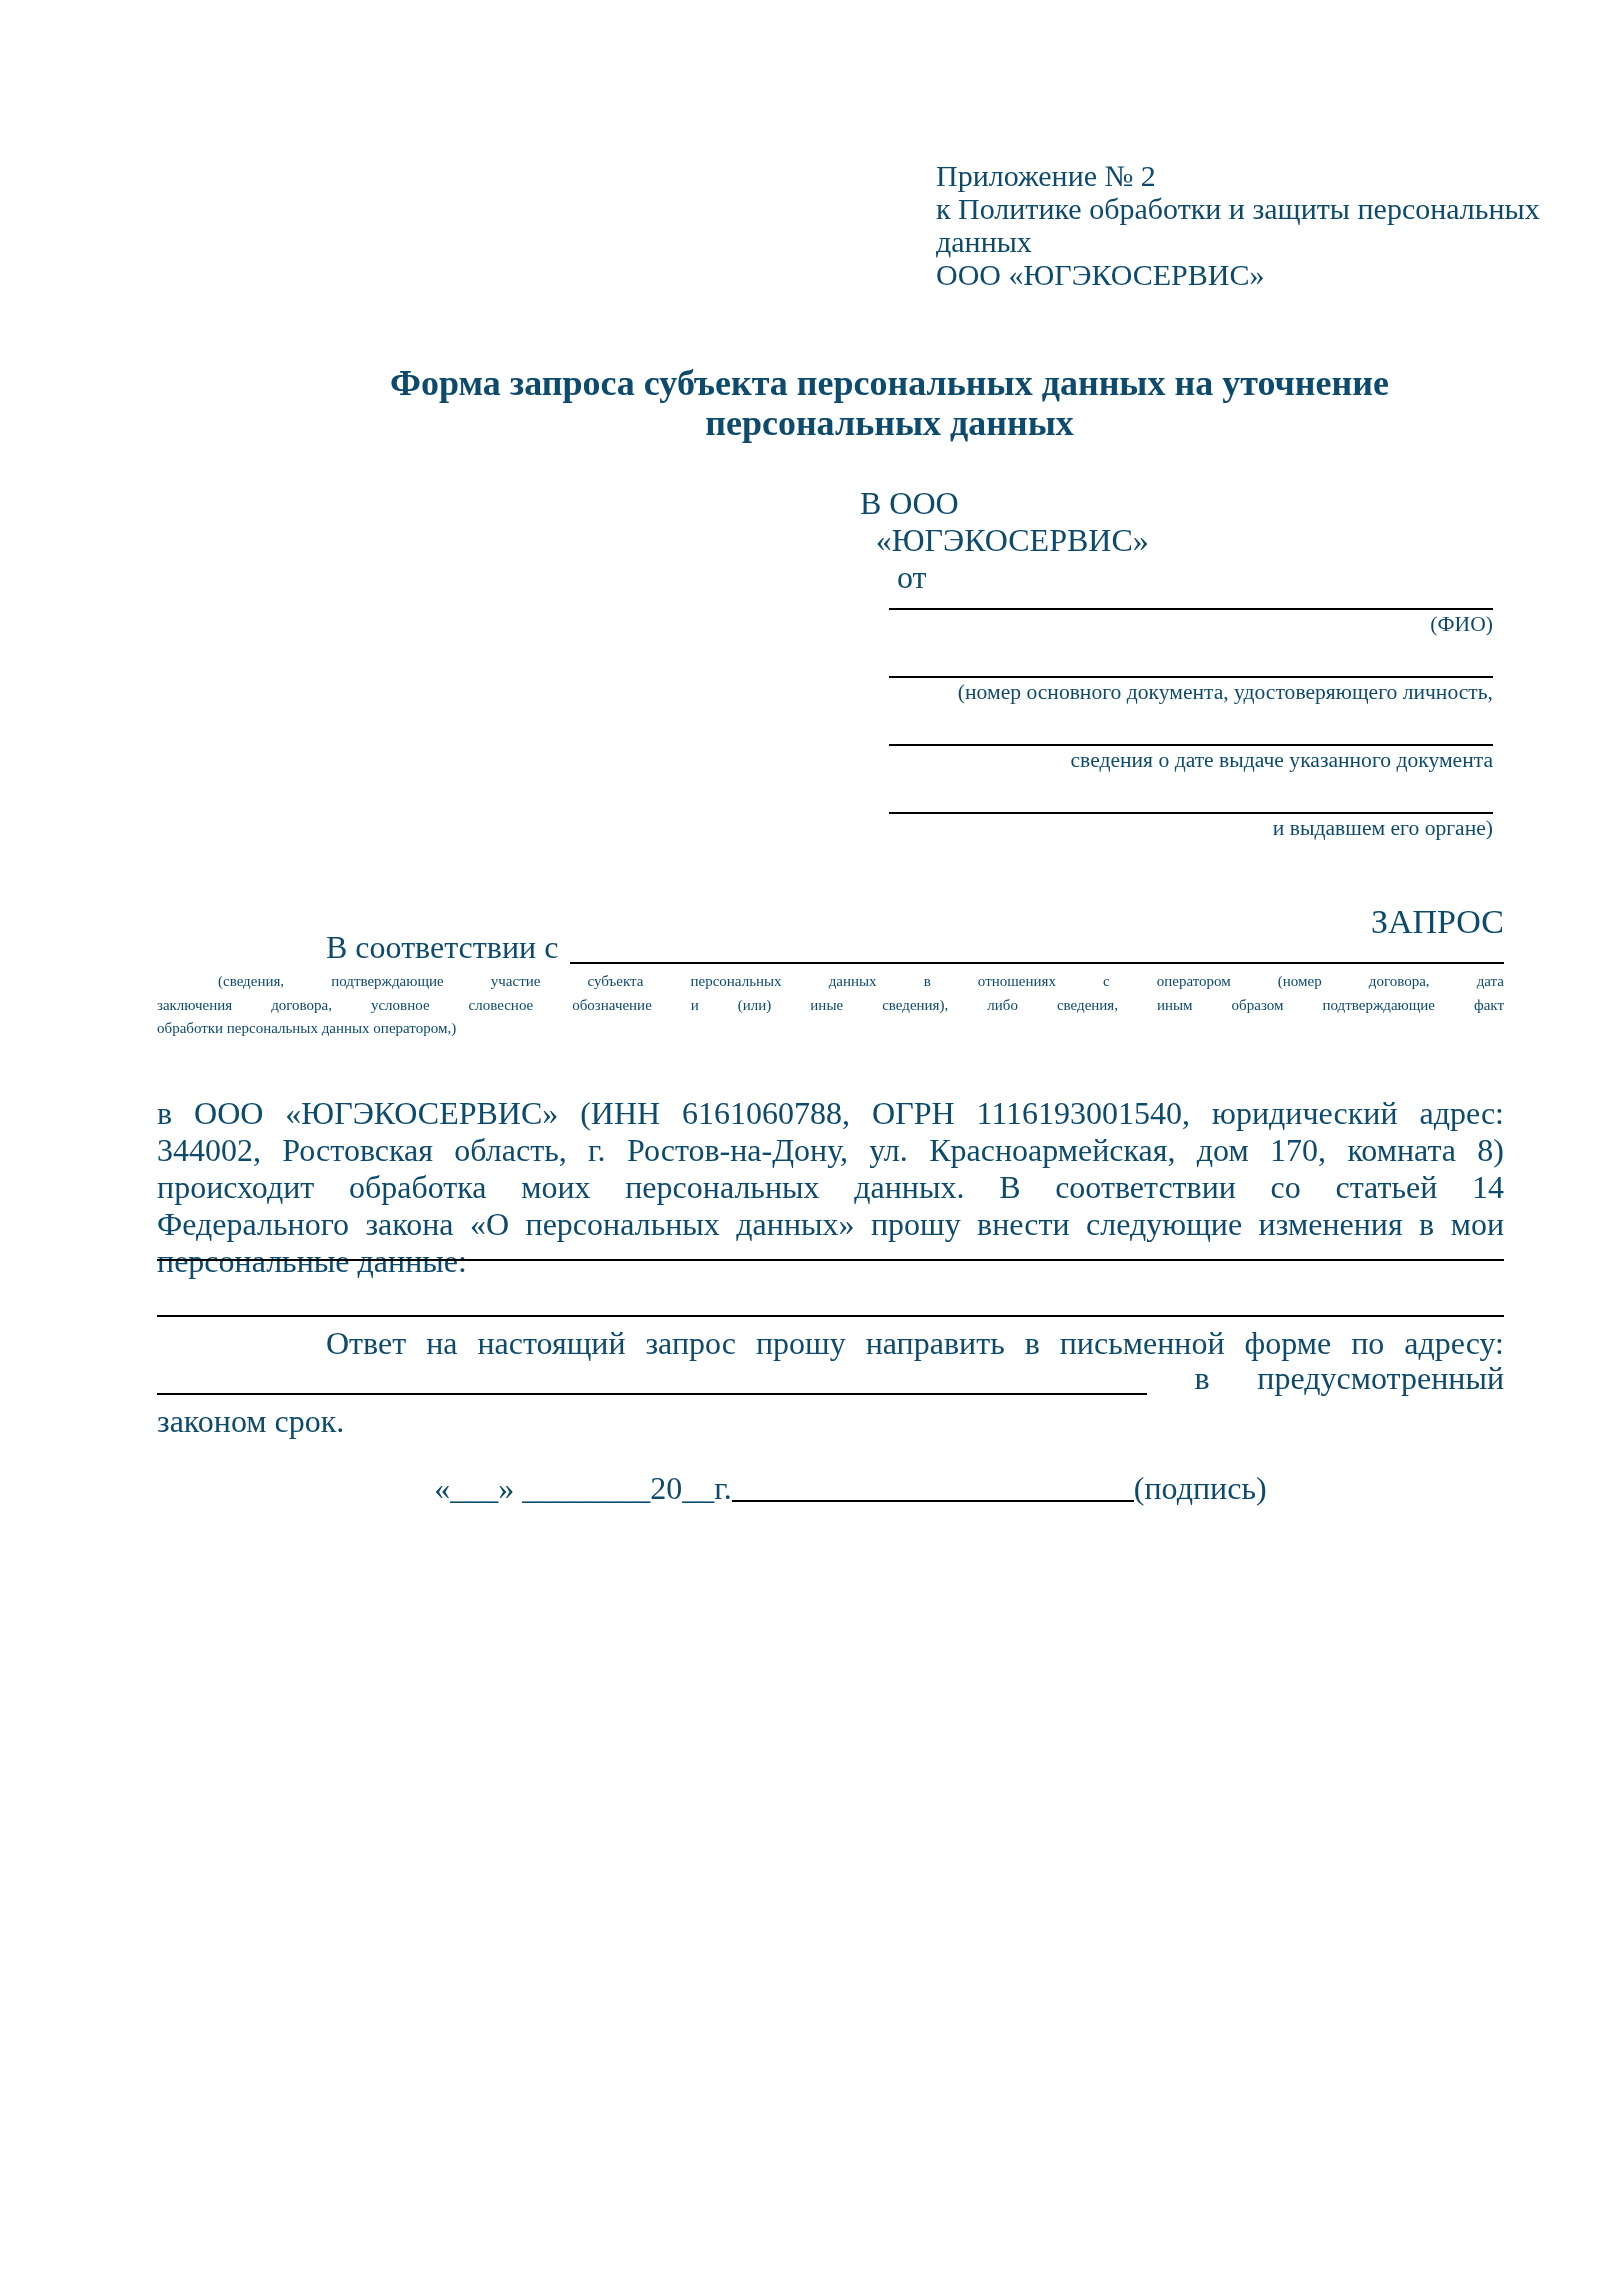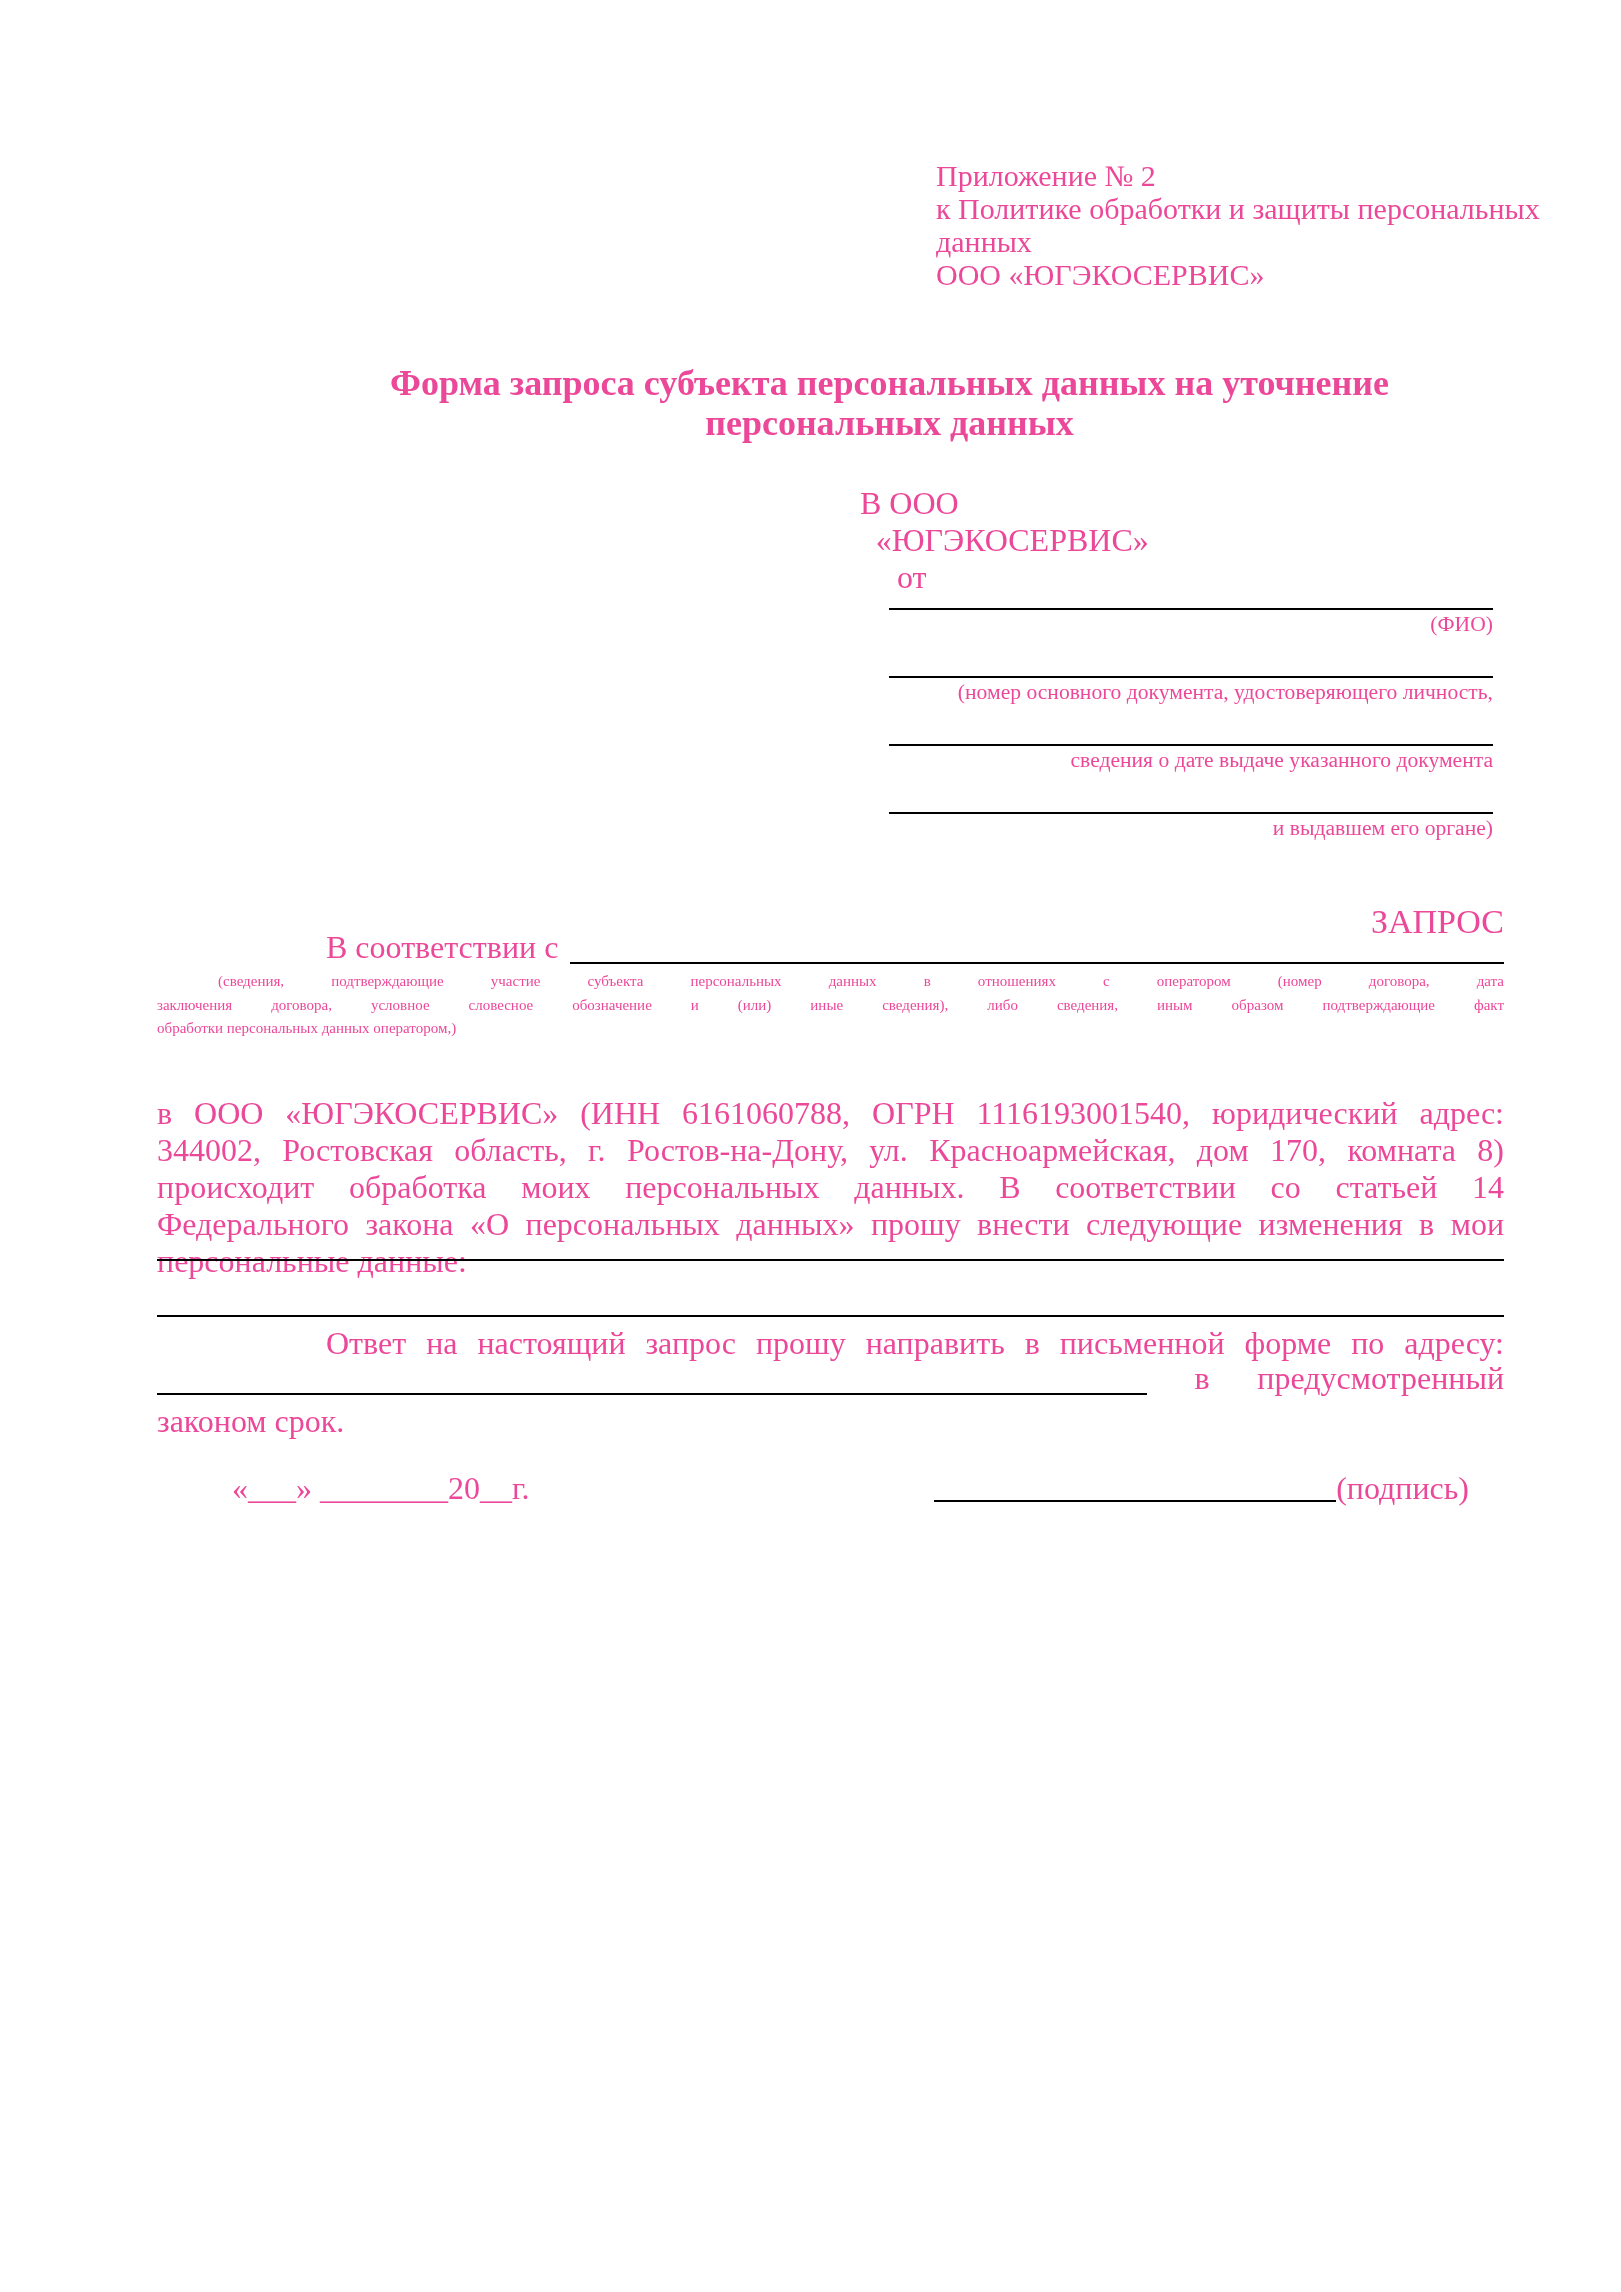--- a/index.html
+++ b/index.html
@@ -2,21 +2,21 @@
 <html><head>
 <meta charset="utf-8">
 <style>
   * { box-sizing: border-box; }
   html, body { margin: 0; padding: 0; background: #ffffff; }
   .page {
     position: relative;
     width: 1621px;
     height: 1975px;
     background: #ffffff;
-    color: #ec4899;
+    color: #0c4a6e;
     font-family: "Liberation Serif", "DejaVu Serif", serif;
     overflow: hidden;
   }
 
   
   .header-block {
     position: absolute;
     left: 936px;
     top: 159px;
     font-size: 30px;
@@ -139,21 +139,21 @@
   .reply .r-line2 .word { line-height: 33px; }
   .reply .r-line3 { margin-top: 7.8px; }
 
   .signoff-row {
     position: absolute;
     left: 157px;
     top: 1470px;
     width: 1347px;
     padding: 0 35px 0 75px;
     display: flex;
-    justify-content: space-between;
+    justify-content: center;
     align-items: flex-end;
     font-size: 32px;
     line-height: 37px;
   }
   .signoff-row .date-part { white-space: nowrap; }
   .sig-group { display: flex; align-items: flex-end; }
   .sig-blank {
     width: 402px;
     border-bottom: 2.9px solid #000;
     height: 29px;

